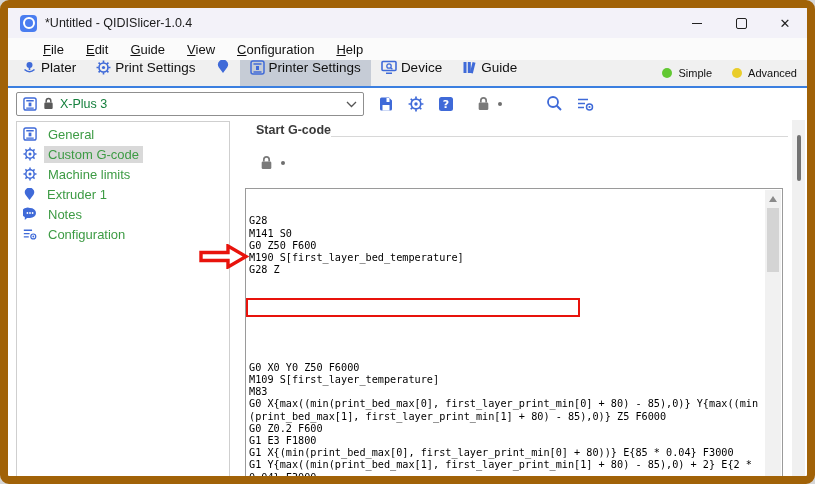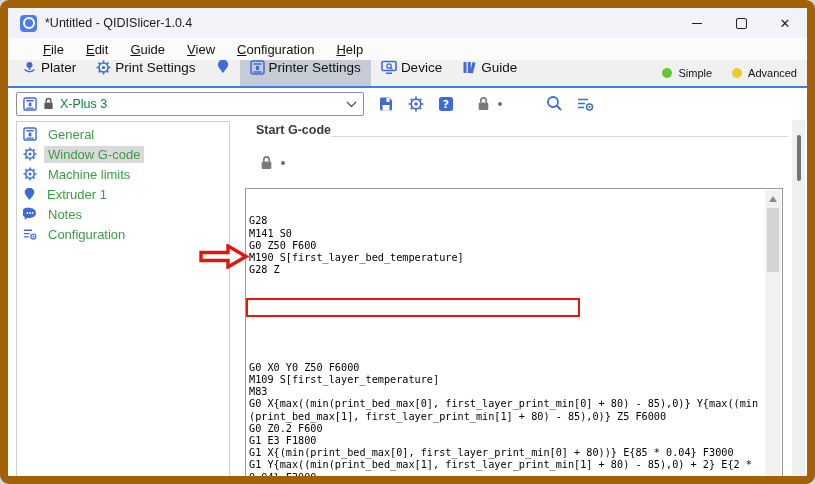--- a/index.html
+++ b/index.html
@@ -291,21 +291,21 @@
               <line x1="11.5" y1="7" x2="13.5" y2="7"></line>
               <line x1="2.4" y1="2.4" x2="3.8" y2="3.8"></line>
               <line x1="10.2" y1="10.2" x2="11.6" y2="11.6"></line>
               <line x1="10.2" y1="3.8" x2="11.6" y2="2.4"></line>
               <line x1="2.4" y1="11.6" x2="3.8" y2="10.2"></line>
             </g>
             <circle cx="7" cy="7" r="4.2" fill="none" stroke="#3f6ad8" stroke-width="1.5"></circle>
             <circle cx="7" cy="7" r="1.5" fill="#3f6ad8"></circle>
           </svg>
       </span>
-      <span class="side-label-bg">Window G-code</span>
+      <span class="side-label-bg">Custom G-code</span>
     </div>
     <div class="side-item">
       <span>
         <svg width="14" height="14" viewBox="0 0 14 14">
             <g stroke="#3f6ad8" stroke-width="1.5">
               <line x1="7" y1="0.5" x2="7" y2="2.5"></line>
               <line x1="7" y1="11.5" x2="7" y2="13.5"></line>
               <line x1="0.5" y1="7" x2="2.5" y2="7"></line>
               <line x1="11.5" y1="7" x2="13.5" y2="7"></line>
               <line x1="2.4" y1="2.4" x2="3.8" y2="3.8"></line>

